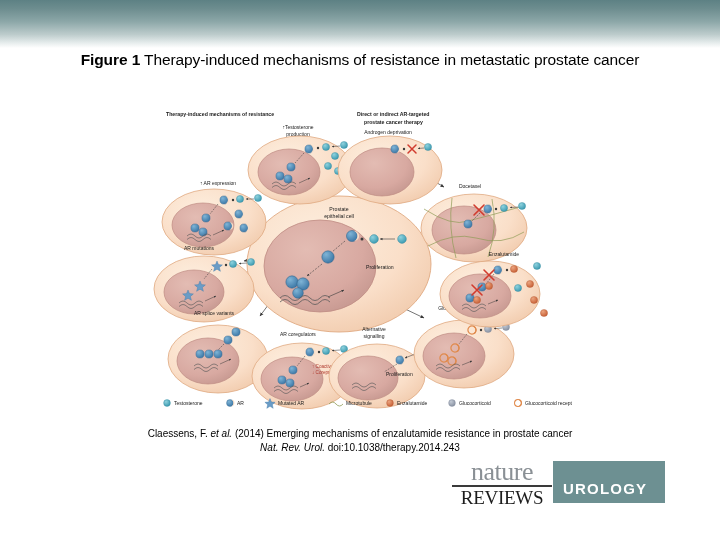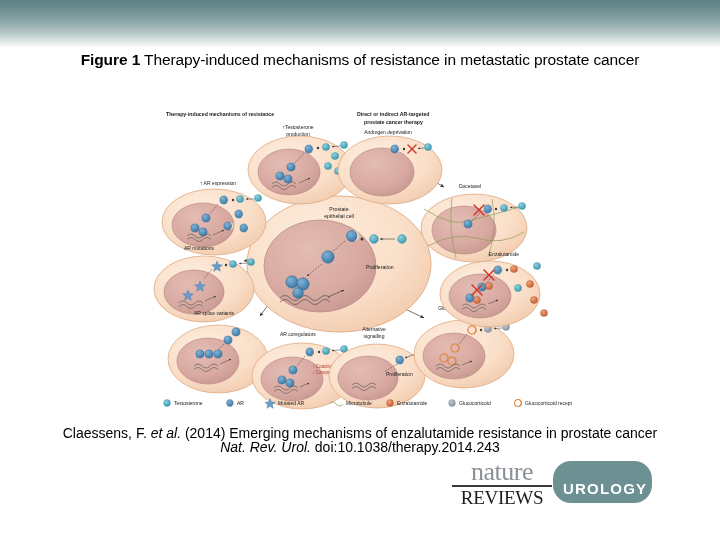--- a/index.html
+++ b/index.html
@@ -49,21 +49,21 @@
     height: 312px;
   }
   #figure svg { display: block; }
 
   
   #citation {
     position: absolute;
     left: 60px; top: 427px;
     width: 600px;
     text-align: center;
-    font-size: 14px;
+    font-size: 10px;
     line-height: 13.5px;
     color: #000000;
   }
   #citation .it { font-style: italic; }
 
   
   #logo {
     position: absolute;
     left: 452px; top: 459px;
     width: 200px;
@@ -93,24 +93,23 @@
     font-family: Liberation Serif, serif;
     font-size: 19px;
     line-height: 21px;
     color: #1c1c1c;
     letter-spacing: -0.3px;
     display: block;
   }
   #logo-box {
     position: absolute;
     left: 101px; top: 2px;
-    width: 99px;
+    width: 112px;
     height: 42px;
     background: #6d9092;
-    border-radius: 18px;
   }
   #logo-urology {
     position: absolute;
     left: 10px; top: 19px;
     font-family: "Liberation Sans", sans-serif;
     font-weight: bold;
     font-size: 15px;
     letter-spacing: 1.2px;
     color: #ffffff;
   }

